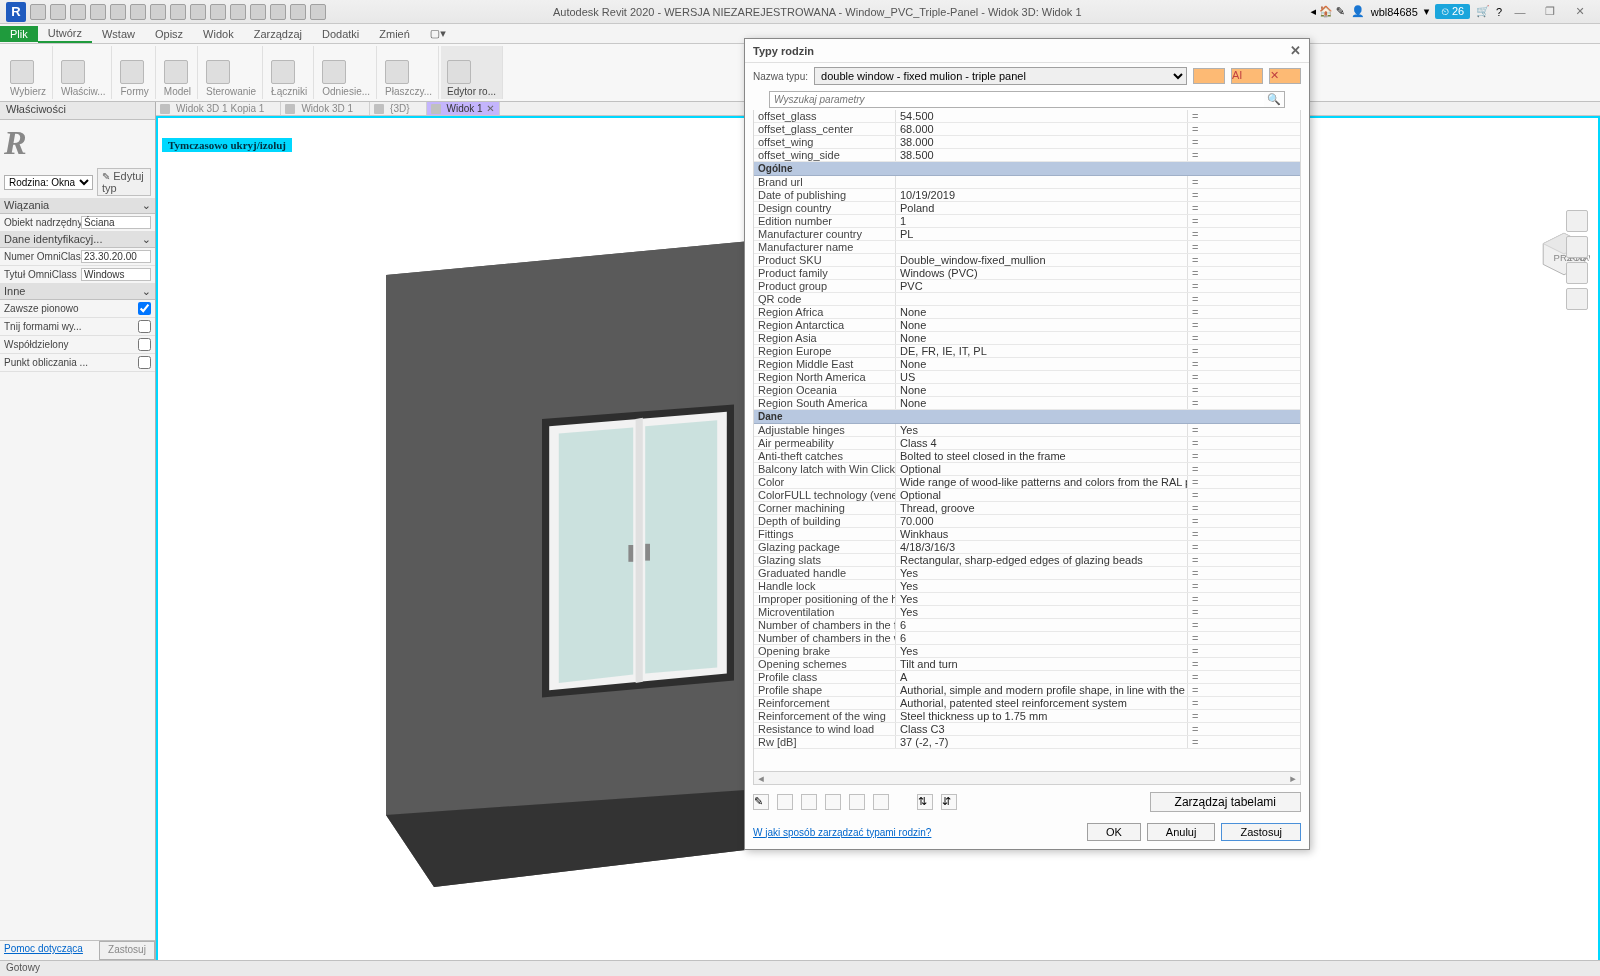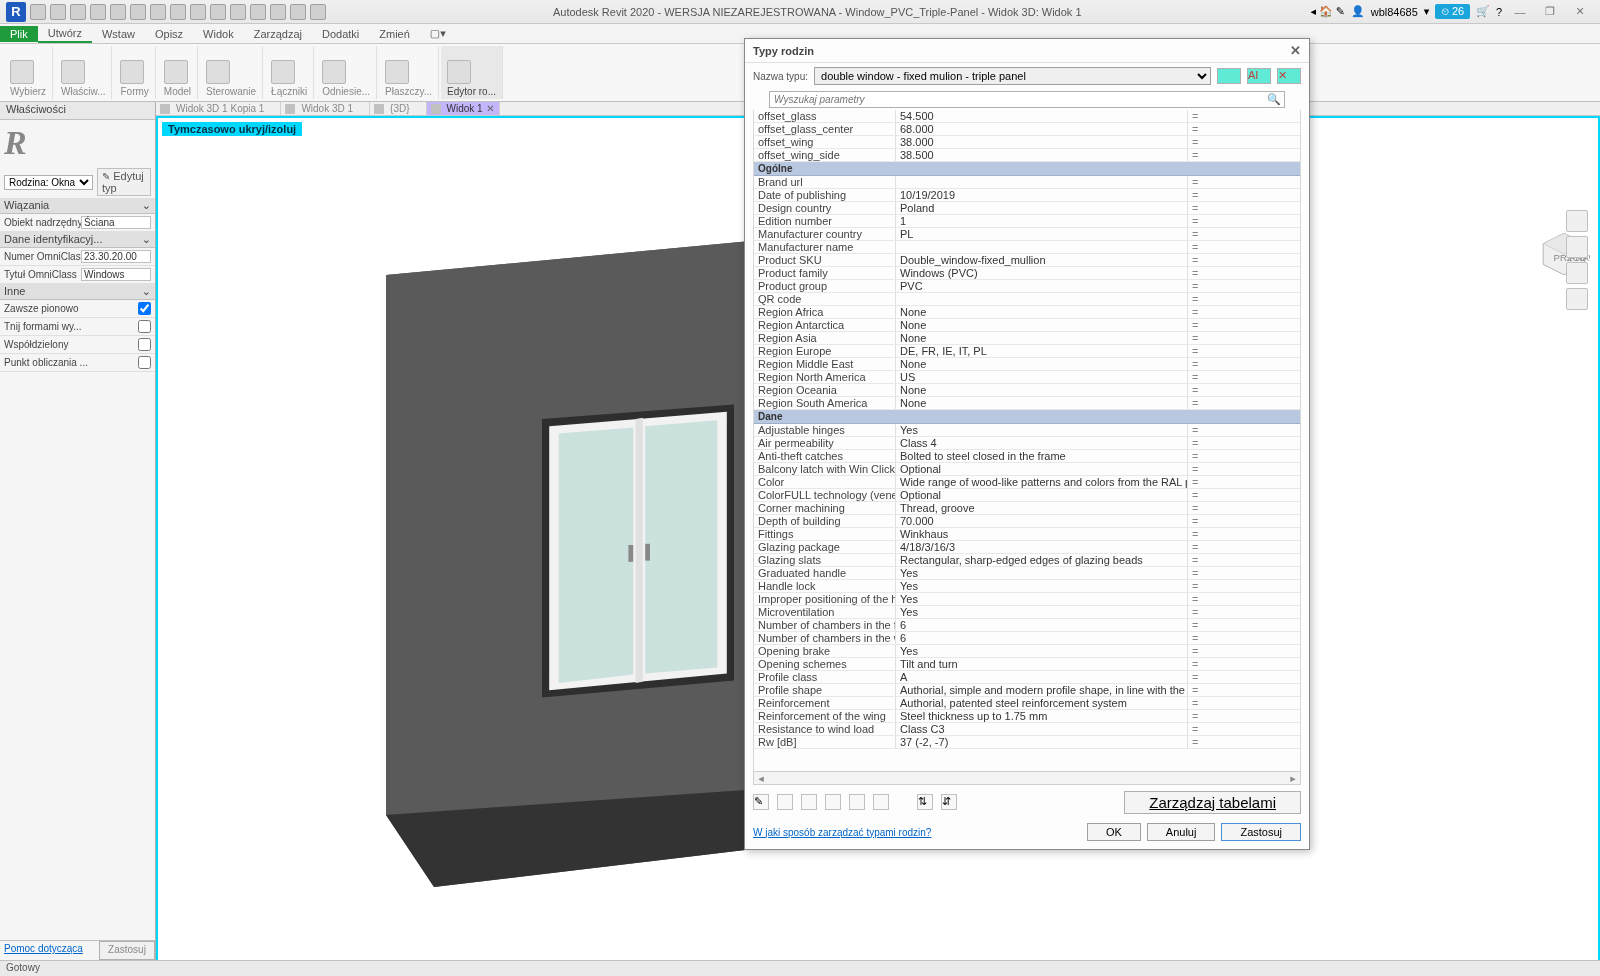--- a/index.html
+++ b/index.html
@@ -50,47 +50,47 @@
 
 
 .viewarea { flex:1; display:flex; flex-direction:column; background:#fff;}
 .viewtabs { height:18px; background:#f0f0f0; border-bottom:1px solid #c8c8c8; display:flex; align-items:center;}
 .vtab { padding:1px 16px 1px 20px; color:#888; font-size:10px; position:relative; border-right:1px solid #d0d0d0;}
 .vtab.active { background:#c4b5fd; color:#333; }
 .vtab .x { position:absolute; right:4px; top:1px; font-size:10px; color:#666;}
 .vtab::before { content:''; position:absolute; left:4px; top:2px; width:10px; height:10px; background:#c0c0c0; border-radius:1px;}
 
 .canvas { flex:1; position:relative; border:2px solid #00d8ff; background:white;}
-.isolate-banner { position:absolute; top:4px; left:4px; background:#00d8ff; color:#003040; padding:1px 6px; font-size:11px; font-weight:bold;}
+.isolate-banner { position:absolute; top:20px; left:4px; background:#00d8ff; color:#003040; padding:1px 6px; font-size:11px; font-weight:bold;font-family:Liberation Serif, serif;}
 .model-svg { width:100%; height:100%; }
 
 
 .dialog { position:absolute; left:744px; top:38px; width:566px; height:812px; background:#fdfdfd; border:1px solid #888; box-shadow:2px 2px 8px rgba(0,0,0,0.25); display:flex; flex-direction:column;}
 .dlg-title { height:24px; display:flex; align-items:center; padding:0 8px; color:#444; border-bottom:1px solid #e0e0e0;font-weight:bold;}
 .dlg-title .x { margin-left:auto; color:#666; font-size:13px;}
 .dlg-toprow { display:flex; align-items:center; padding:4px 8px; gap:6px;}
 .dlg-toprow label { color:#555; font-size:10px;}
 .dlg-toprow select { flex:1; font-size:11px; border:1px solid #a0a0a0; padding:1px 2px;}
-.dlg-toprow .ic { width:24px; height:16px; border:1px solid #b0b0b0; background:#5eead4;}
+.dlg-toprow .ic { width:32px; height:16px; border:1px solid #b0b0b0; background:#fdba74;}
 .dlg-search { margin:2px 24px; display:flex; border:1px solid #b0b0b0;}
 .dlg-search input { flex:1; border:none; padding:2px 4px; font-size:10px; color:#888; font-style:italic;}
 .dlg-search .s { width:20px; display:flex; align-items:center; justify-content:center; color:#888;}
 .dlg-grid-hdr { display:flex; background:#f0f0f0; border-top:1px solid #c0c0c0; border-bottom:1px solid #c0c0c0; margin:2px 8px 0 8px;}
 .dlg-grid-hdr div { text-align:center; padding:3px 0; font-size:10px; color:#555; border-right:1px solid #d0d0d0;}
 .dlg-grid-body { flex:1; overflow-y:auto; margin:0 8px; border-left:1px solid #d8d8d8; border-right:1px solid #d8d8d8;}
 .g-section { background:#b8c8e0; color:#333; font-weight:bold; padding:1px 4px; font-size:10px; border-bottom:1px solid #a0b0c8;}
 .g-row { display:flex; border-bottom:1px solid #e8e8e8; font-size:10px;}
 .g-row .c1 { width:142px; padding:0px 4px; color:#444; white-space:nowrap; overflow:hidden; border-right:1px solid #e0e0e0;}
 .g-row .c2 { flex:1; padding:0px 4px; color:#333; white-space:nowrap; overflow:hidden; border-right:1px solid #e0e0e0;}
 .g-row .c3 { width:112px; padding:0px 4px; color:#888;}
 .dlg-scrollfoot { height:14px; margin:0 8px; display:flex; align-items:center; background:#f4f4f4; border:1px solid #d0d0d0;}
 .dlg-scrollfoot .arr { width:14px; text-align:center; color:#888;}
 .dlg-toolbar { height:26px; margin:4px 8px; display:flex; align-items:center; gap:8px;}
 .dlg-toolbar .tb-ic { width:16px; height:16px; border:1px solid #c0c0c0; background:#f8f8f8;}
-.dlg-toolbar .manage { margin-left:auto; border:1px solid #b0b0b0; background:#f4f4f4; padding:2px 24px; font-size:15px;text-decoration:underline;}
+.dlg-toolbar .manage { margin-left:auto; border:1px solid #b0b0b0; background:#f4f4f4; padding:2px 24px; font-size:12px;}
 .dlg-bottom { padding:4px 8px 8px 8px; display:flex; align-items:center; gap:6px;}
 .dlg-bottom .hint { flex:1; color:#0066cc; text-decoration:underline; font-size:10px;}
 .dlg-bottom button { border:1px solid #a0a0a0; background:#f4f4f4; padding:2px 18px; font-size:11px;}
 .dlg-bottom button.primary { border:1px solid #4a90d9; }
 
 
 .status { position:absolute; left:0; right:0; bottom:0; height:16px; background:#eaeaea; border-top:1px solid #c0c0c0; color:#555; font-size:10px; padding:1px 6px;}
 
 
 .viewcube { position:absolute; top:110px; right:8px; width:52px; height:52px; }

